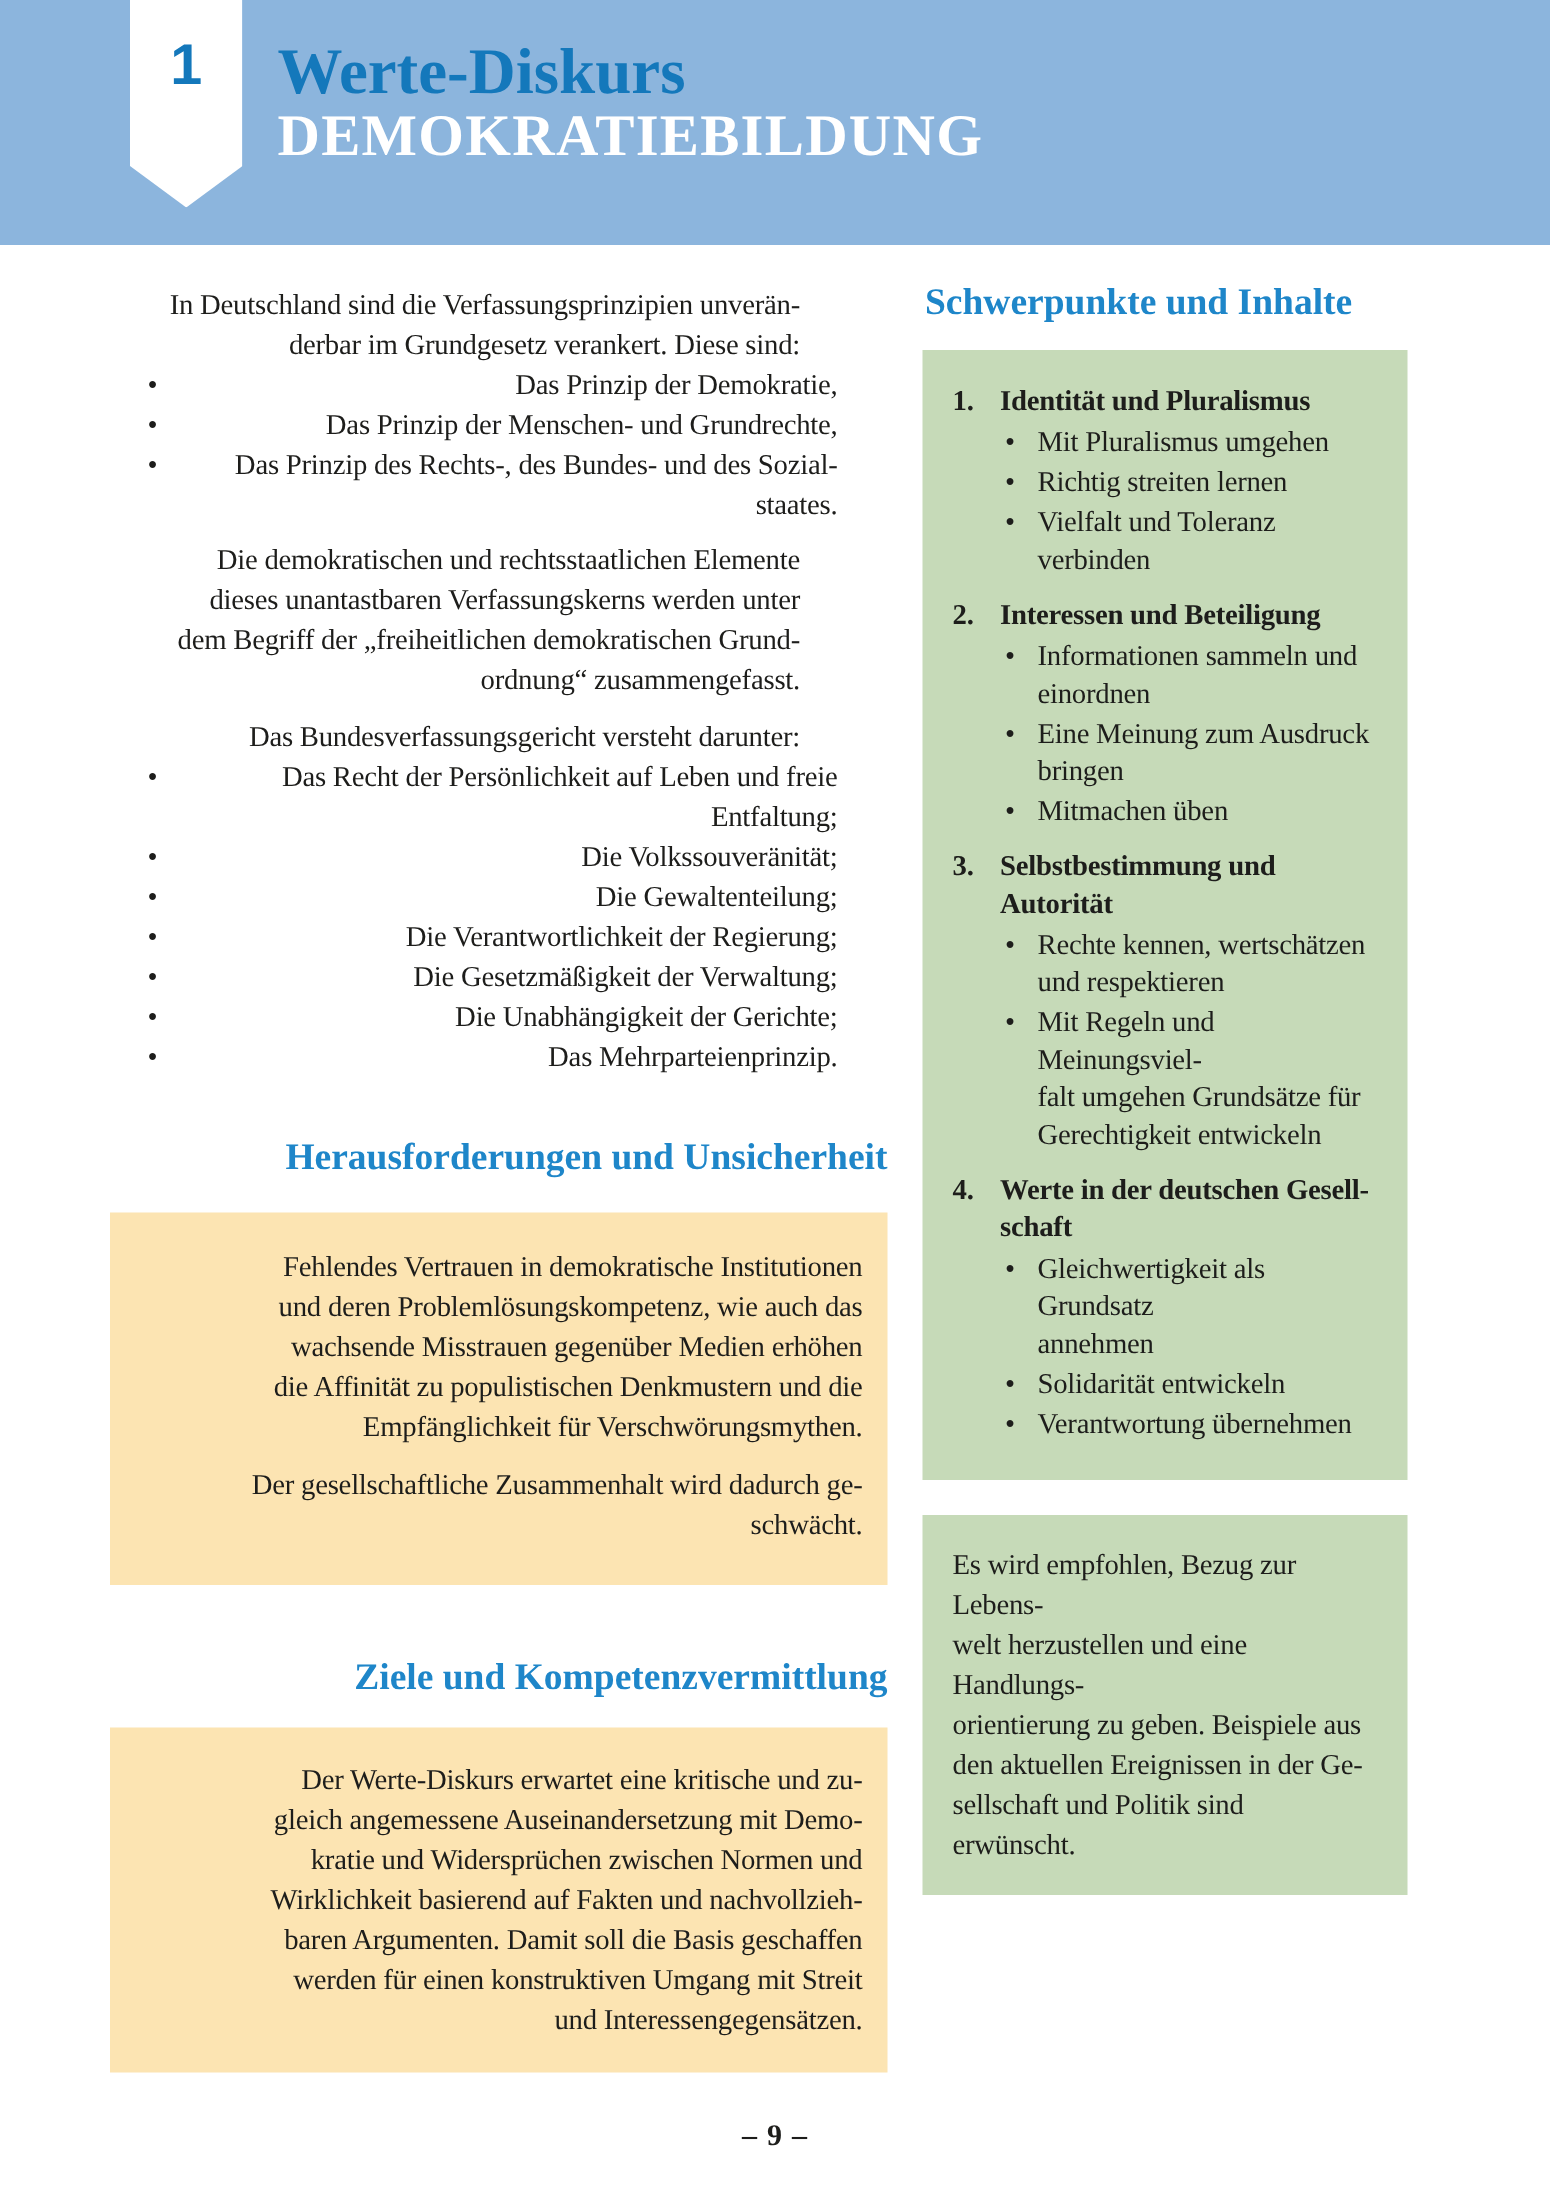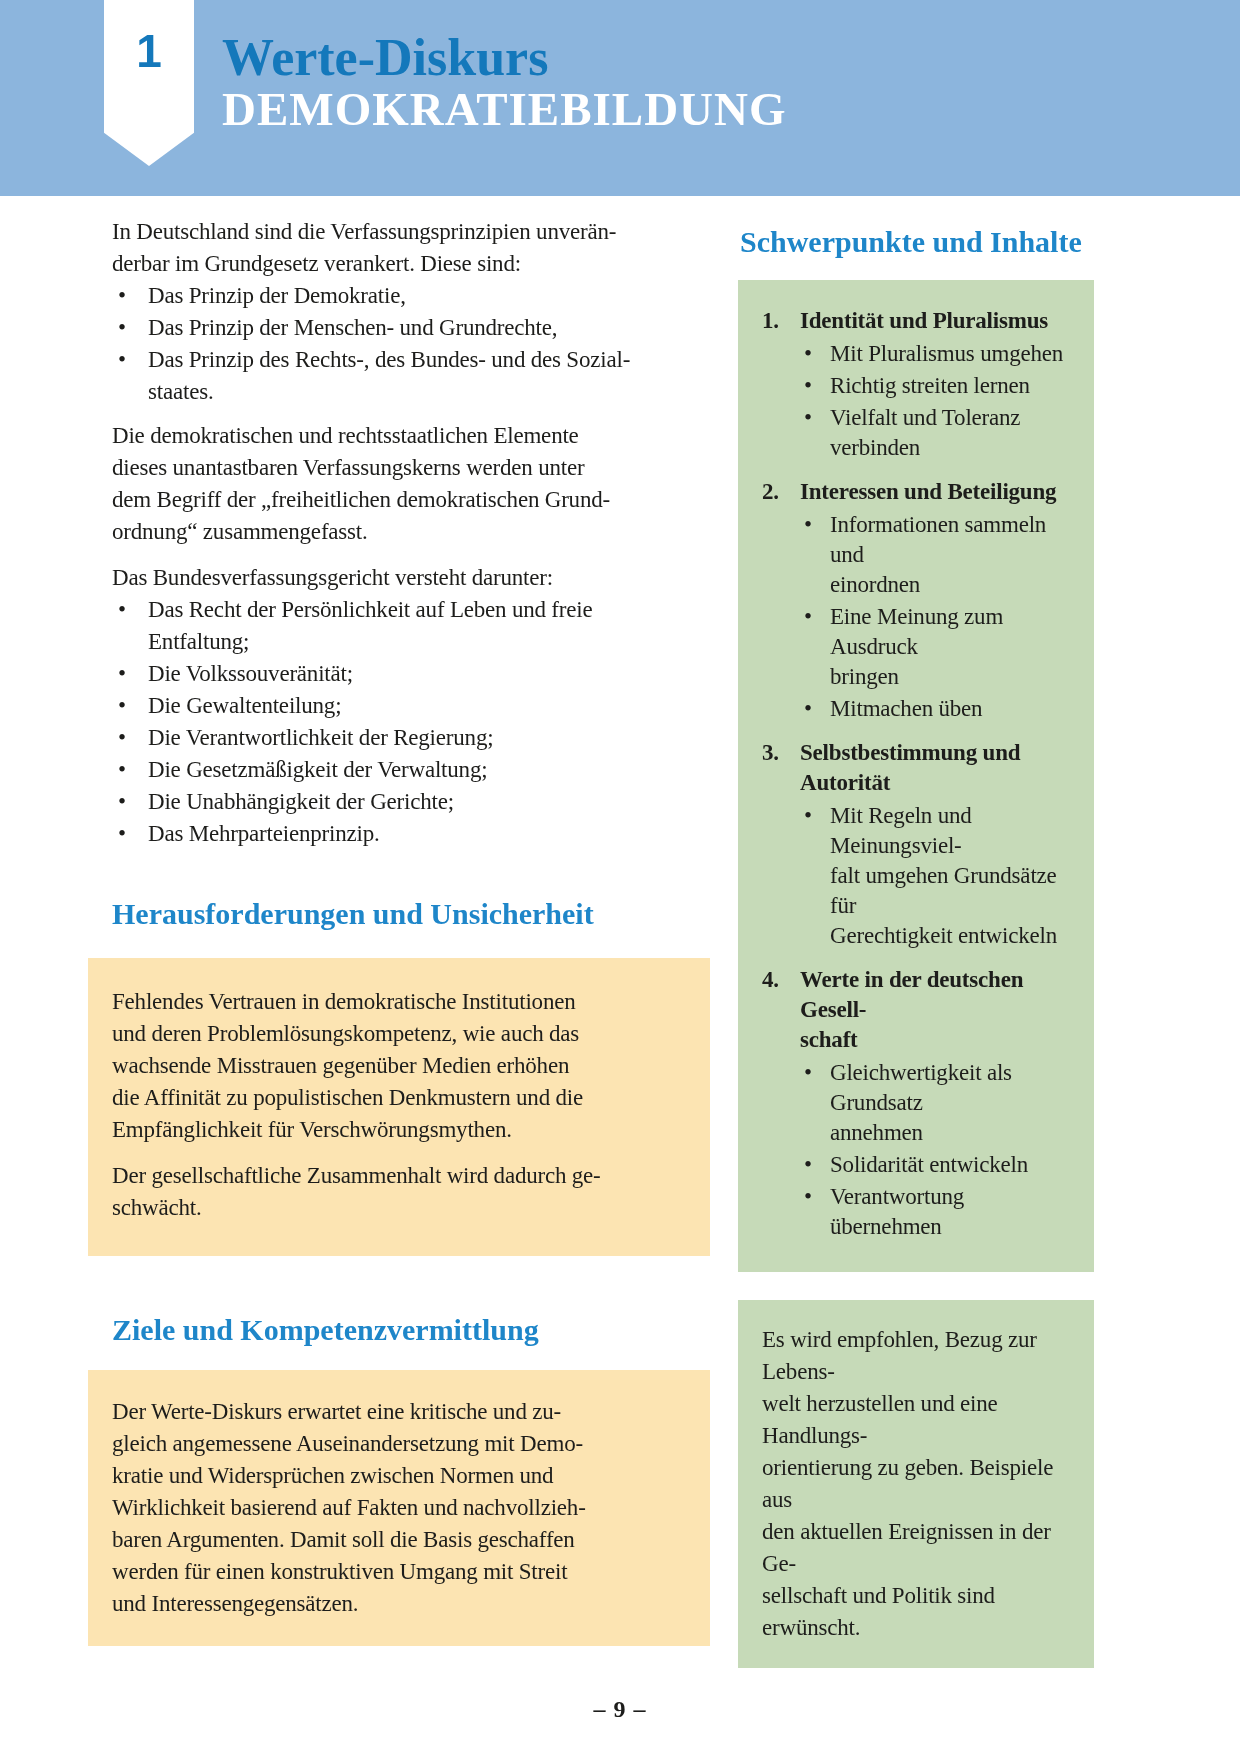--- a/index.html
+++ b/index.html
@@ -22,22 +22,22 @@
   .kicker {
     position:absolute; left:222px; top:28px; font-size:52px; font-weight:bold; color:#1478bb;
   }
   .big-title {
     position:absolute; left:222px; top:82px; font-size:47px; font-weight:bold; color:#ffffff;
     letter-spacing:1px;
   }
 
   
   .content { position:absolute; top:196px; left:88px; width:1094px; display:flex; gap:28px; }
-  .lcol { width:622px; padding-top:20px; box-sizing:border-box; }
-  .rcol { width:356px; padding-top:28px; box-sizing:border-box; }
+  .lcol { width:622px; padding-top:32px; box-sizing:border-box;text-align:right; }
+  .rcol { width:388px; padding-top:28px; box-sizing:border-box; }
 
   .page p, .page li { font-size:23px; letter-spacing:-0.2px; }
   p.body { margin:0 70px 0 24px; line-height:32px; white-space:pre-line; }
   p.body.sp1 { margin-top:12px; }
   p.body.sp2 { margin-top:14px; }
 
   ul.dots { list-style:none; margin:0 40px 0 24px; padding:0; }
   ul.dots li { position:relative; padding-left:36px; line-height:32px; white-space:pre-line; }
   ul.dots li::before { content:"•"; position:absolute; left:6px; }
 
@@ -158,20 +158,22 @@
             <li>Eine Meinung zum Ausdruck
 bringen</li>
             <li>Mitmachen üben</li>
           </ul>
 
         <div class="gsec">
           <span class="gnum">3.</span>
           <span class="gtitle">Selbstbestimmung und Autorität</span>
         </div>
         <ul class="gdots">
+            <li>Rechte kennen, wertschätzen
+und respektieren</li>
             <li>Mit Regeln und Meinungsviel-
 falt umgehen Grundsätze für
 Gerechtigkeit entwickeln</li>
           </ul>
 
         <div class="gsec">
           <span class="gnum">4.</span>
           <span class="gtitle">Werte in der deutschen Gesell-
 schaft</span>
         </div>

